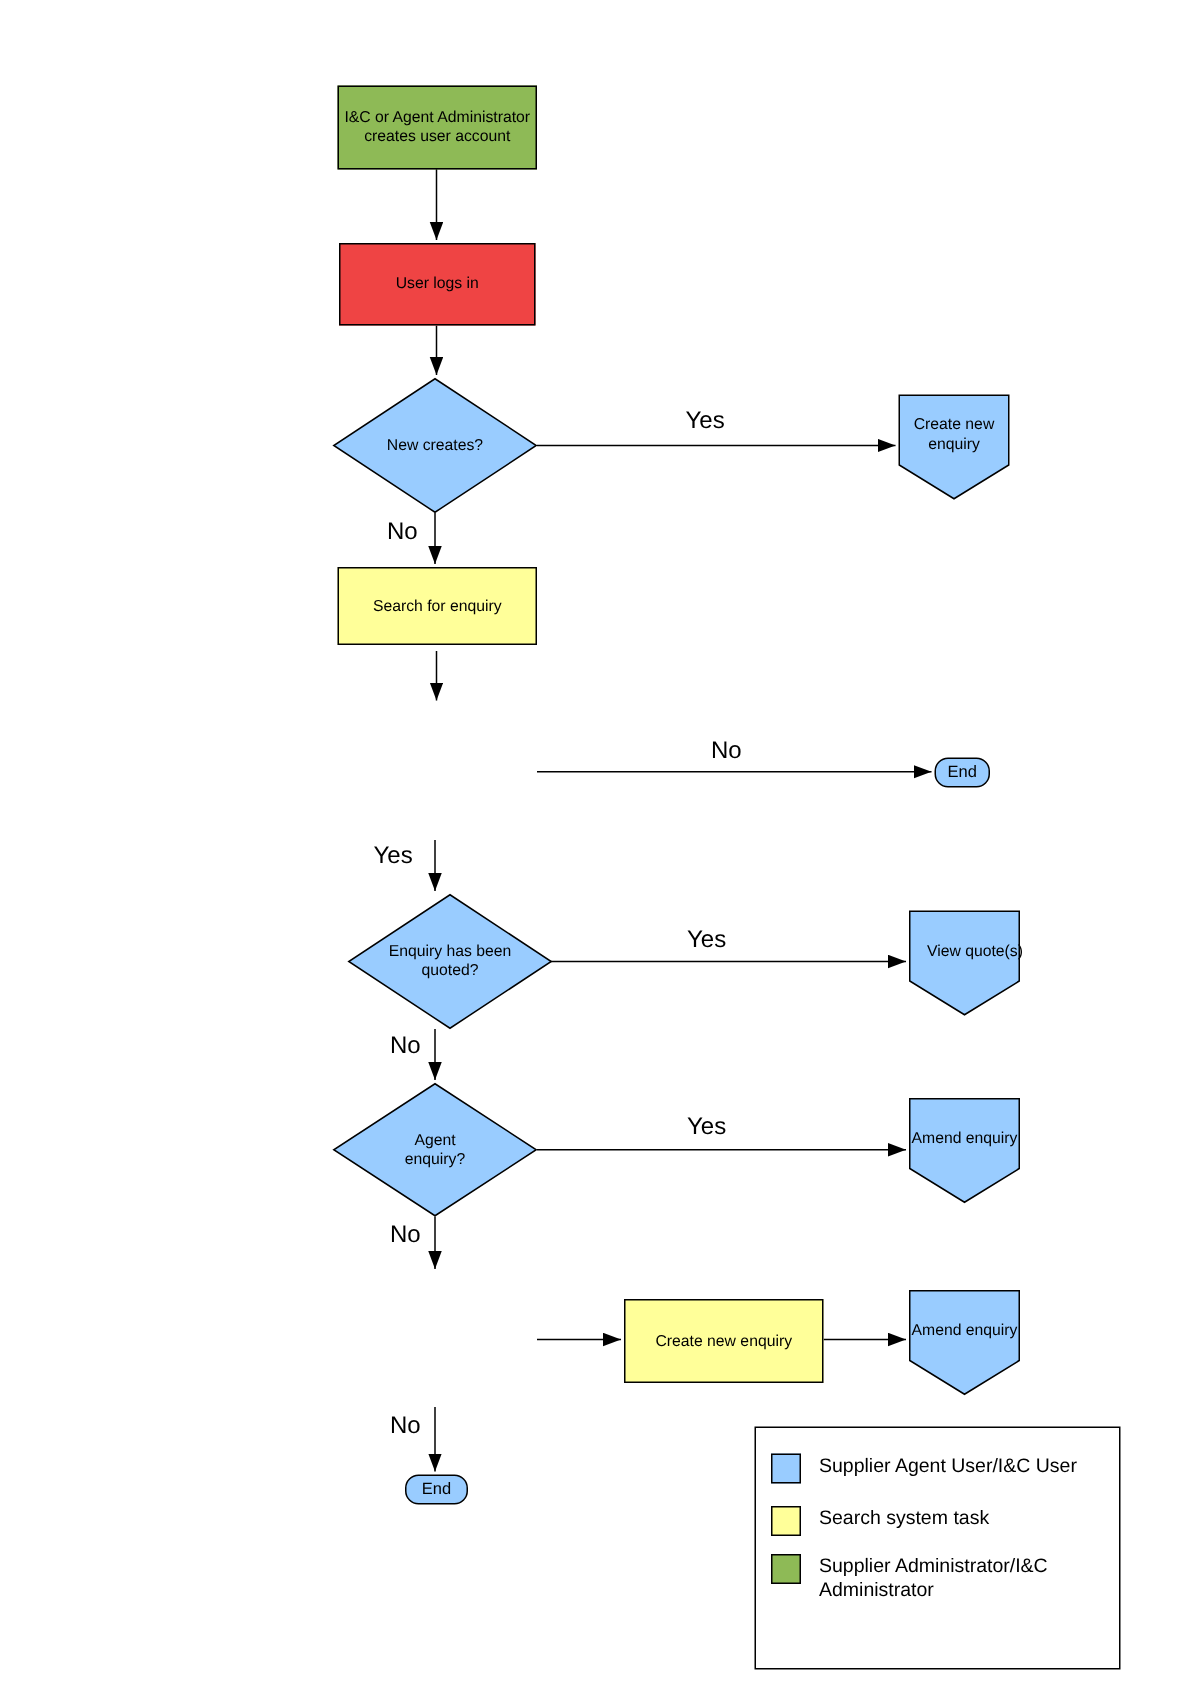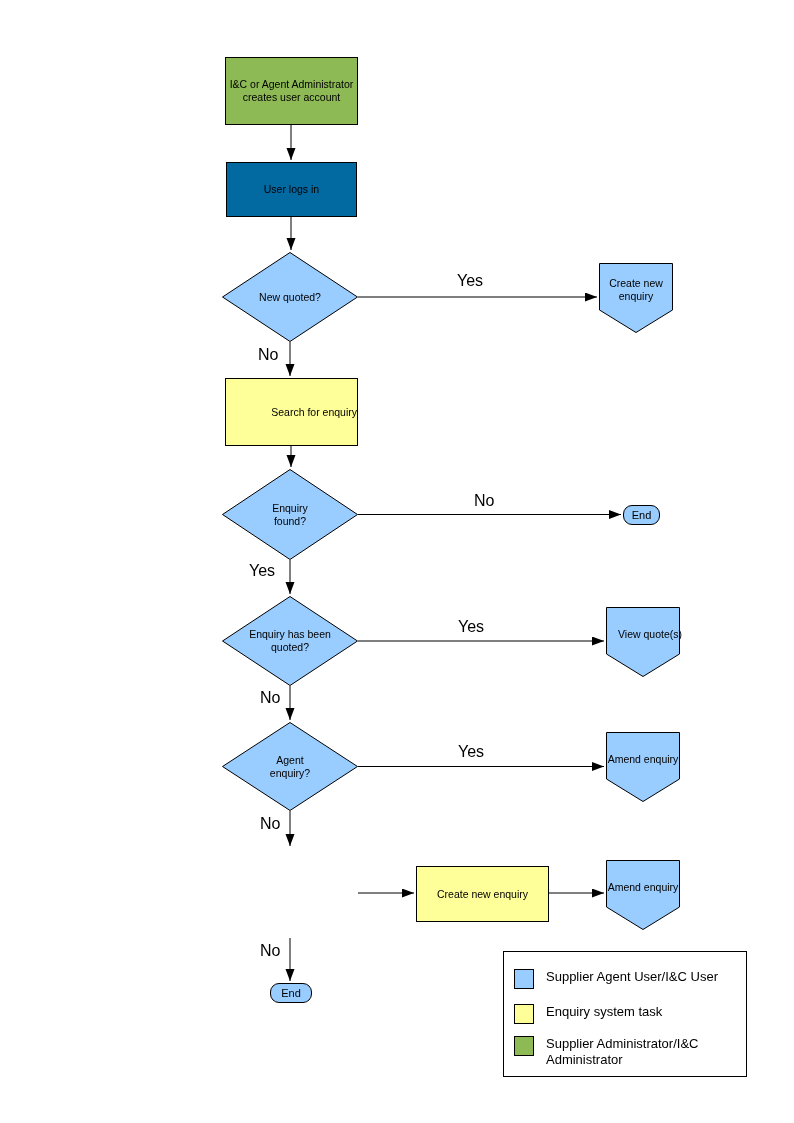--- a/index.html
+++ b/index.html
@@ -19,21 +19,21 @@
     position:absolute;left:0;top:0;right:0;bottom:0;
     display:flex;align-items:center;justify-content:center;text-align:center;
     font-size:10.5px;line-height:13px;
   }
   .pentagon .lbl{padding-bottom:16px;}
   .terminator{
     position:absolute;border:1px solid #000;border-radius:9px;box-sizing:border-box;
     display:flex;align-items:center;justify-content:center;font-size:11px;
   }
   .edge-label{position:absolute;font-size:16px;line-height:28px;white-space:nowrap;}
-  .legend{position:absolute;left:503px;top:951px;width:244px;height:126px;
+  .legend{position:absolute;left:503px;top:951px;width:244px;height:162px;
     border:1px solid #000;box-sizing:border-box;background:#fff;}
   .legend-row{position:absolute;left:10px;display:flex;align-items:flex-start;}
   .legend-swatch{width:20px;height:20px;border:1px solid #000;box-sizing:border-box;flex:none;}
   .legend-label{margin-left:12px;font-size:13px;line-height:16px;width:180px;}
 </style>
 </head>
 <body>
 
 <div class="page">
 
@@ -54,51 +54,45 @@
       <line x1="358" y1="641" x2="604" y2="641" marker-end="url(#arr)"></line>
       <line x1="290" y1="686" x2="290" y2="720" marker-end="url(#arr)"></line>
       <line x1="358" y1="766.5" x2="604" y2="766.5" marker-end="url(#arr)"></line>
       <line x1="290" y1="811" x2="290" y2="846" marker-end="url(#arr)"></line>
       <line x1="358" y1="893" x2="414" y2="893" marker-end="url(#arr)"></line>
       <line x1="549" y1="893" x2="604" y2="893" marker-end="url(#arr)"></line>
       <line x1="290" y1="938" x2="290" y2="981" marker-end="url(#arr)"></line>
     </g>
   </svg>
 
-  <div class="box" style="left: 225px; top: 57px; width: 133px; height: 68px; background: rgb(142, 186, 86);">
+  <div class="box" style="left: 225px; top: 57px; width: 133px; height: 56px; background: rgb(142, 186, 86);">
     <span>I&amp;C or Agent Administrator creates user account</span>
   </div>
 
-  <div class="box" style="left: 226px; top: 162px; width: 131px; height: 55px; background: #0369a1;">
+  <div class="box" style="left: 226px; top: 162px; width: 131px; height: 55px; background: #ef4444;">
     <span>User logs in</span>
   </div>
 
-  <div class="box" style="left: 225px; top: 378px; width: 133px; height: 68px; background: rgb(255, 255, 153); justify-content: flex-end;">
+  <div class="box" style="left: 225px; top: 378px; width: 133px; height: 52px; background: rgb(255, 255, 153);">
     <span>Search for enquiry</span>
   </div>
 
   <div class="box" style="left: 416px; top: 866px; width: 133px; height: 56px; background: rgb(255, 255, 153);">
     <span>Create new enquiry</span>
   </div>
 
   <div class="shape diamond" style="left:222px;top:252px;width:136px;height:90px">
     <svg width="136" height="90">
         <polygon points="68,0.5 135.5,45 68,89.5 0.5,45" stroke="#000" stroke-width="1" fill="#99CCFF"></polygon>
       </svg>
-    <div class="lbl">New quoted?</div>
+    <div class="lbl">New creates?</div>
   </div>
 
-  <div class="shape diamond" style="left:222px;top:469px;width:136px;height:91px">
-    <svg width="136" height="91">
-        <polygon points="68,0.5 135.5,45.5 68,90.5 0.5,45.5" stroke="#000" stroke-width="1" fill="#99CCFF"></polygon>
-      </svg>
-    <div class="lbl" style="padding:0 34px">Enquiry found?</div>
-  </div>
 
-  <div class="shape diamond" style="left:222px;top:596px;width:136px;height:90px">
+  <div class="shape diamond" style="left:232px;top:596px;width:136px;height:90px">
     <svg width="136" height="90">
         <polygon points="68,0.5 135.5,45 68,89.5 0.5,45" stroke="#000" stroke-width="1" fill="#99CCFF"></polygon>
       </svg>
     <div class="lbl" style="padding:0 24px">Enquiry has been quoted?</div>
   </div>
 
   <div class="shape diamond" style="left:222px;top:722px;width:136px;height:89px">
     <svg width="136" height="89">
         <polygon points="68,0.5 135.5,44.5 68,88.5 0.5,44.5" stroke="#000" stroke-width="1" fill="#99CCFF"></polygon>
       </svg>
@@ -152,21 +146,21 @@
   <span class="edge-label" style="left:260px;top:810px">No</span>
   <span class="edge-label" style="left:260px;top:937px">No</span>
 
   <div class="legend">
     <div class="legend-row" style="top:17px">
       <div class="legend-swatch" style="background: rgb(153, 204, 255);"></div>
       <div class="legend-label">Supplier Agent User/I&amp;C User</div>
     </div>
     <div class="legend-row" style="top:52px">
       <div class="legend-swatch" style="background: rgb(255, 255, 153);"></div>
-      <div class="legend-label">Enquiry system task</div>
+      <div class="legend-label">Search system task</div>
     </div>
     <div class="legend-row" style="top:84px">
       <div class="legend-swatch" style="background: rgb(142, 186, 86);"></div>
       <div class="legend-label">Supplier Administrator/I&amp;C Administrator</div>
     </div>
   </div>
 
 </div>
 
 </body></html>

